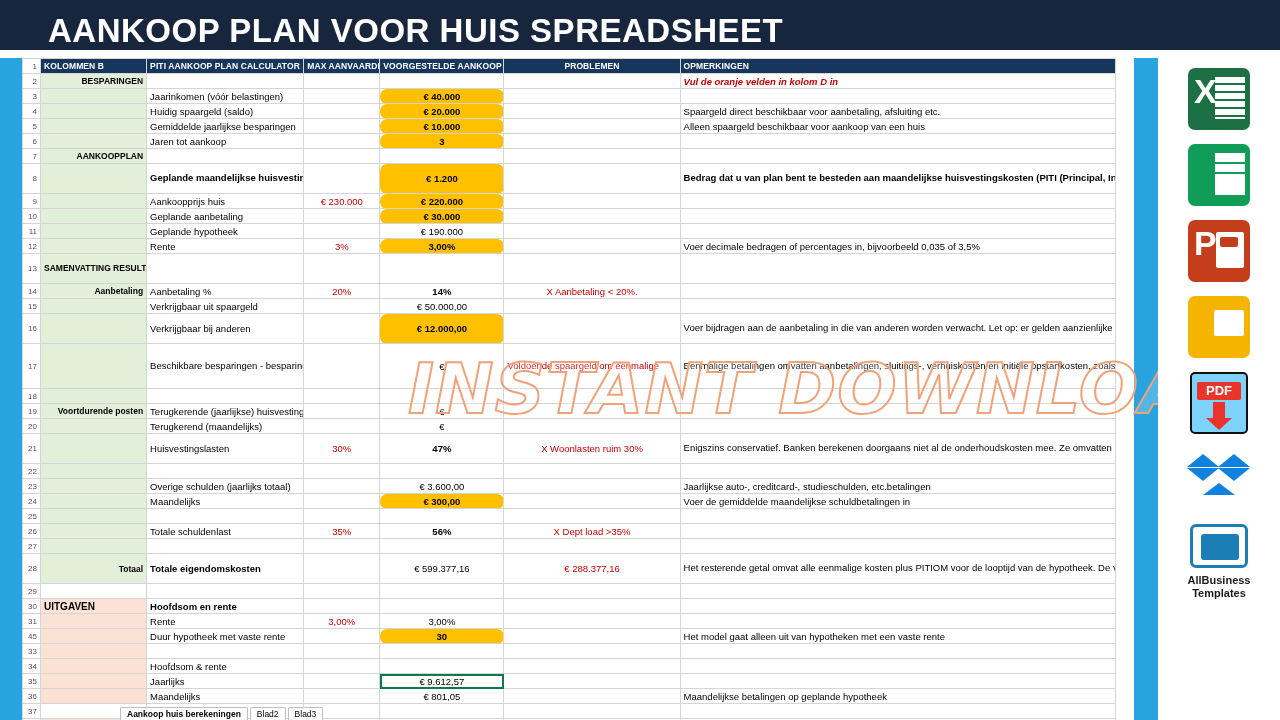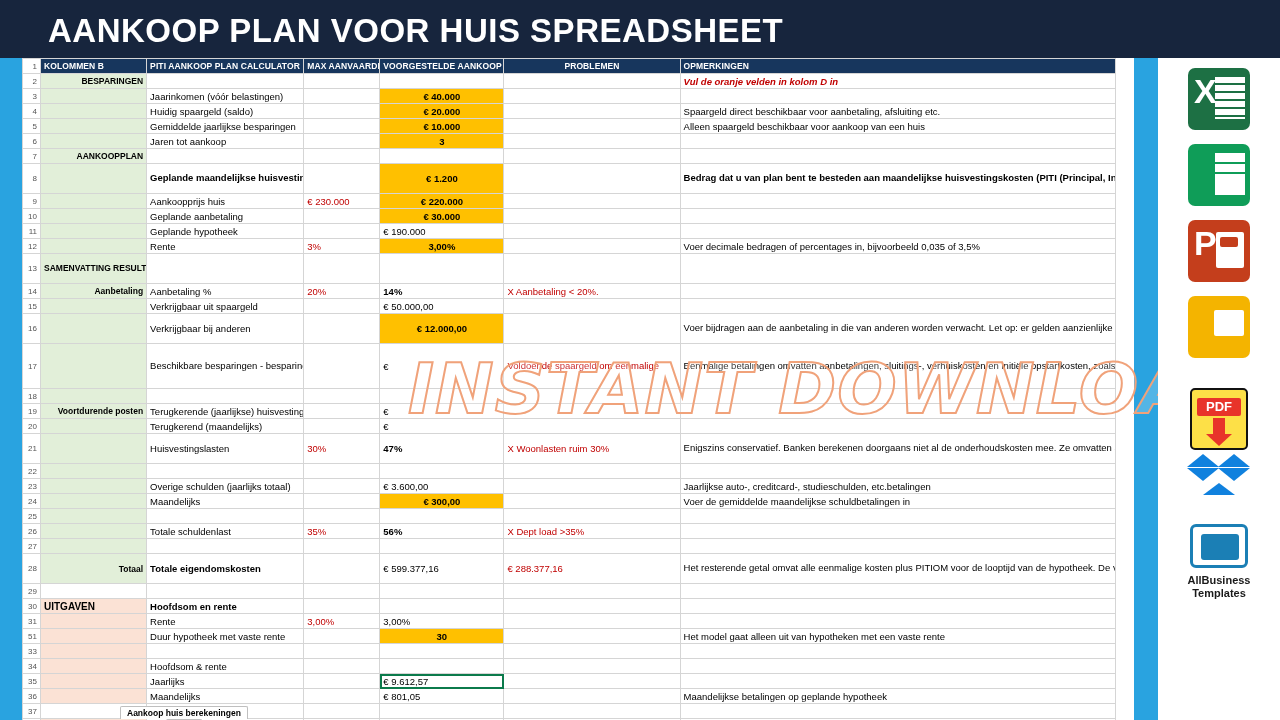--- a/index.html
+++ b/index.html
@@ -5,21 +5,21 @@
   * { box-sizing: border-box; }
   html, body { margin:0; padding:0; }
   body {
     width:1280px; height:720px; overflow:hidden;
     background:#ffffff;
     font-family:"Liberation Sans", sans-serif;
     position:relative;
   }
   
   .banner {
-    position:absolute; left:0; top:0; width:1280px; height:58px;
+    position:absolute; left:0; top:0; width:1280px; height:50px;
     background:#17253d;
     padding-left:48px;
   }
   .banner-title {
     position:absolute; left:48px; top:12px;
     color:#ffffff; font-size:33px; font-weight:bold; letter-spacing:0.5px;
     white-space:nowrap;
   }
   
   .rail-left {
@@ -66,33 +66,33 @@
   }
   .hdr {
     background:#17365d; color:#ffffff; font-weight:bold; font-size:8.5px;
     text-align:center; letter-spacing:0.1px;
   }
   .hdr.left { text-align:left; }
   .green { background:#e2efd9; font-weight:bold; font-size:8.5px;text-align:right; }
   .greenlight { background:#e2efd9; }
   .peach { background:#fbe2d5; font-weight:bold; font-size:10px; }
   .peachlight { background:#fbe2d5; }
-  .orange { background:#ffc000; text-align:center; font-weight:bold; }
-  .center { }
+  .orange { background:#ffc000; text-align:center; font-weight:bold;border-radius:7px; }
+  .center { text-align:center; }
   .bold { font-weight:bold; }
   .red { color:#c00000; }
   .redi { color:#c00000; font-style:italic; font-weight:bold; }
   .wrap { white-space:normal; line-height:1.15; }
   .sel {
     outline:2px solid #0b7a4b; outline-offset:-2px;
   }
   
   .tabs {
     position:absolute; left:120px; top:706px; height:14px;
-    display:flex; align-items:center; font-size:8.5px;flex-direction:column;
+    display:flex; align-items:center; font-size:8.5px;
   }
   .tab {
     background:#ffffff; border:1px solid #bfbfbf; border-bottom:none;
     padding:1px 6px; margin-right:2px; color:#000;
     border-radius:2px 2px 0 0;
   }
   .tab.active { font-weight:bold; }
   
   .watermark {
     position:absolute; left:408px; top:348px;
@@ -146,22 +146,22 @@
   }
   .ic-ppt-shape::after {
     content:""; position:absolute; left:4px; top:5px; width:18px; height:10px;
     background:#c43e1c; border-radius:2px;
   }
   .ic-slides-shape {
     position:absolute; right:6px; top:14px; width:30px; height:26px;
     background:#fff; border-radius:2px;
   }
   .ic-pdf {
-    width:58px; height:62px; margin:16px auto; position:relative;
-    border:2.5px solid #111; border-radius:5px; background:#fde047;
+    width:58px; height:62px; margin:0 auto; position:relative;
+    border:2.5px solid #111; border-radius:5px; background:#7dd3fc;
   }
   .pdf-label {
     position:absolute; left:5px; top:8px; width:44px; height:18px;
     background:#e8342a; color:#fff; font-size:13px; font-weight:bold;
     text-align:center; line-height:18px; border-radius:2px;
   }
   .pdf-arrow {
     position:absolute; left:21px; top:28px; width:12px; height:16px;
     background:#e8342a;
   }
@@ -490,21 +490,21 @@
         <tr>
           <td class="rownum">31</td>
           <td class="peachlight"></td>
           <td class="">Rente</td>
           <td class="red center">3,00%</td>
           <td class="center">3,00%</td>
           <td class=""></td>
           <td class=""></td>
         </tr>
         <tr>
-          <td class="rownum">51</td>
+          <td class="rownum">45</td>
           <td class="peachlight"></td>
           <td class="">Duur hypotheek met vaste rente</td>
           <td class=""></td>
           <td class="orange">30</td>
           <td class=""></td>
           <td class="">Het model gaat alleen uit van hypotheken met een vaste rente</td>
         </tr>
         <tr>
           <td class="rownum">33</td>
           <td class="peachlight"></td>

